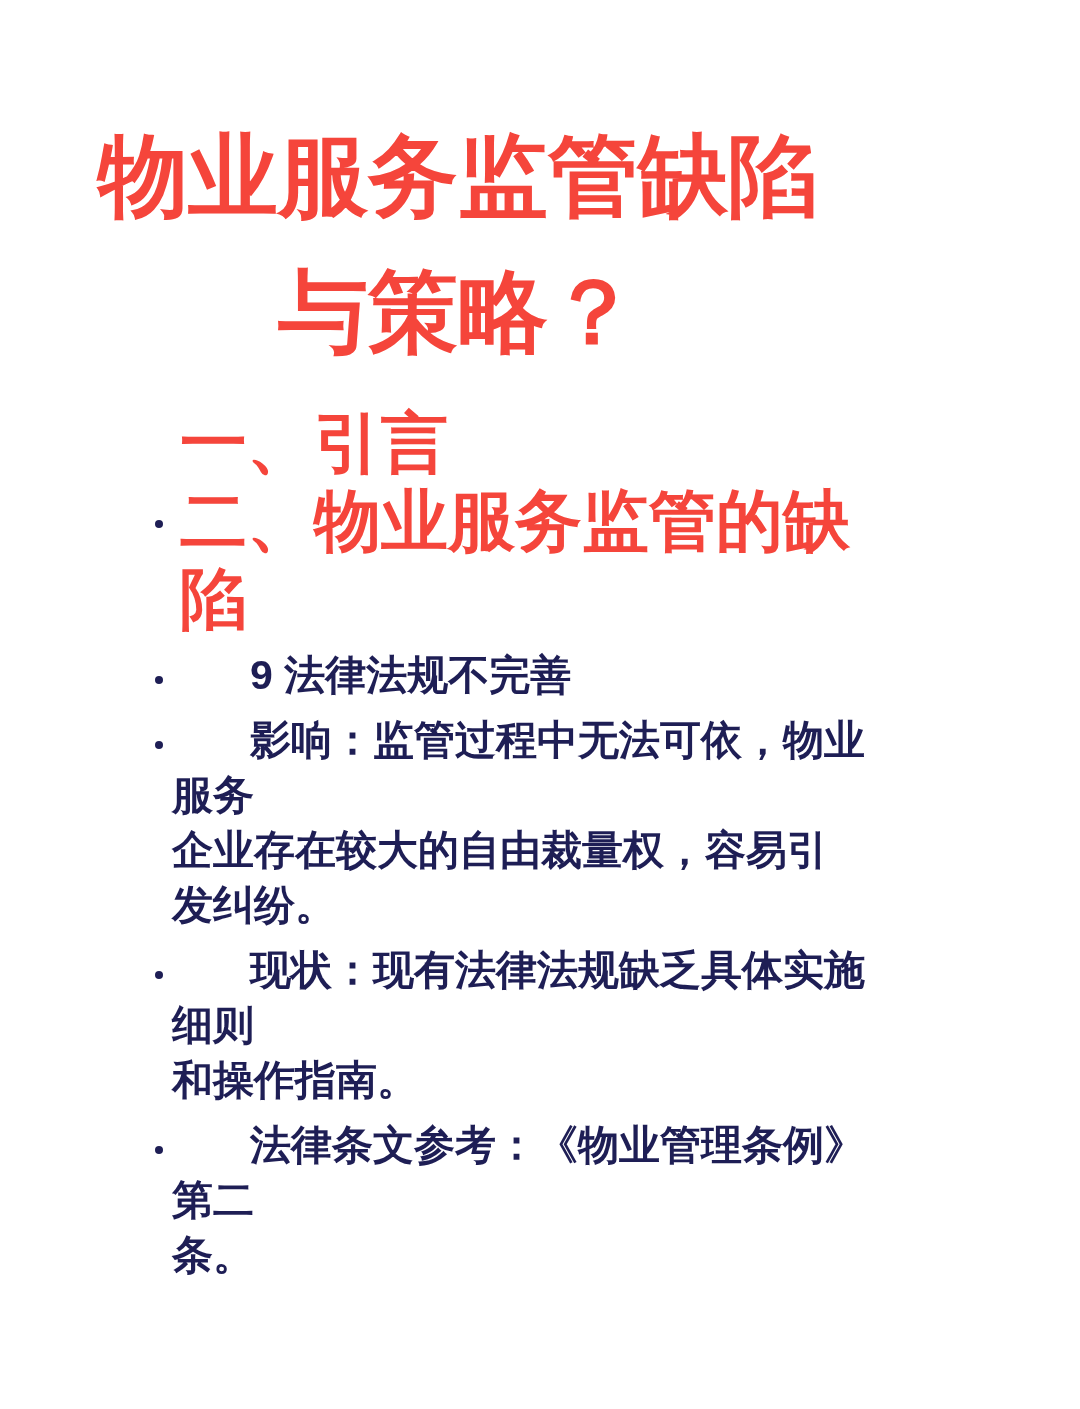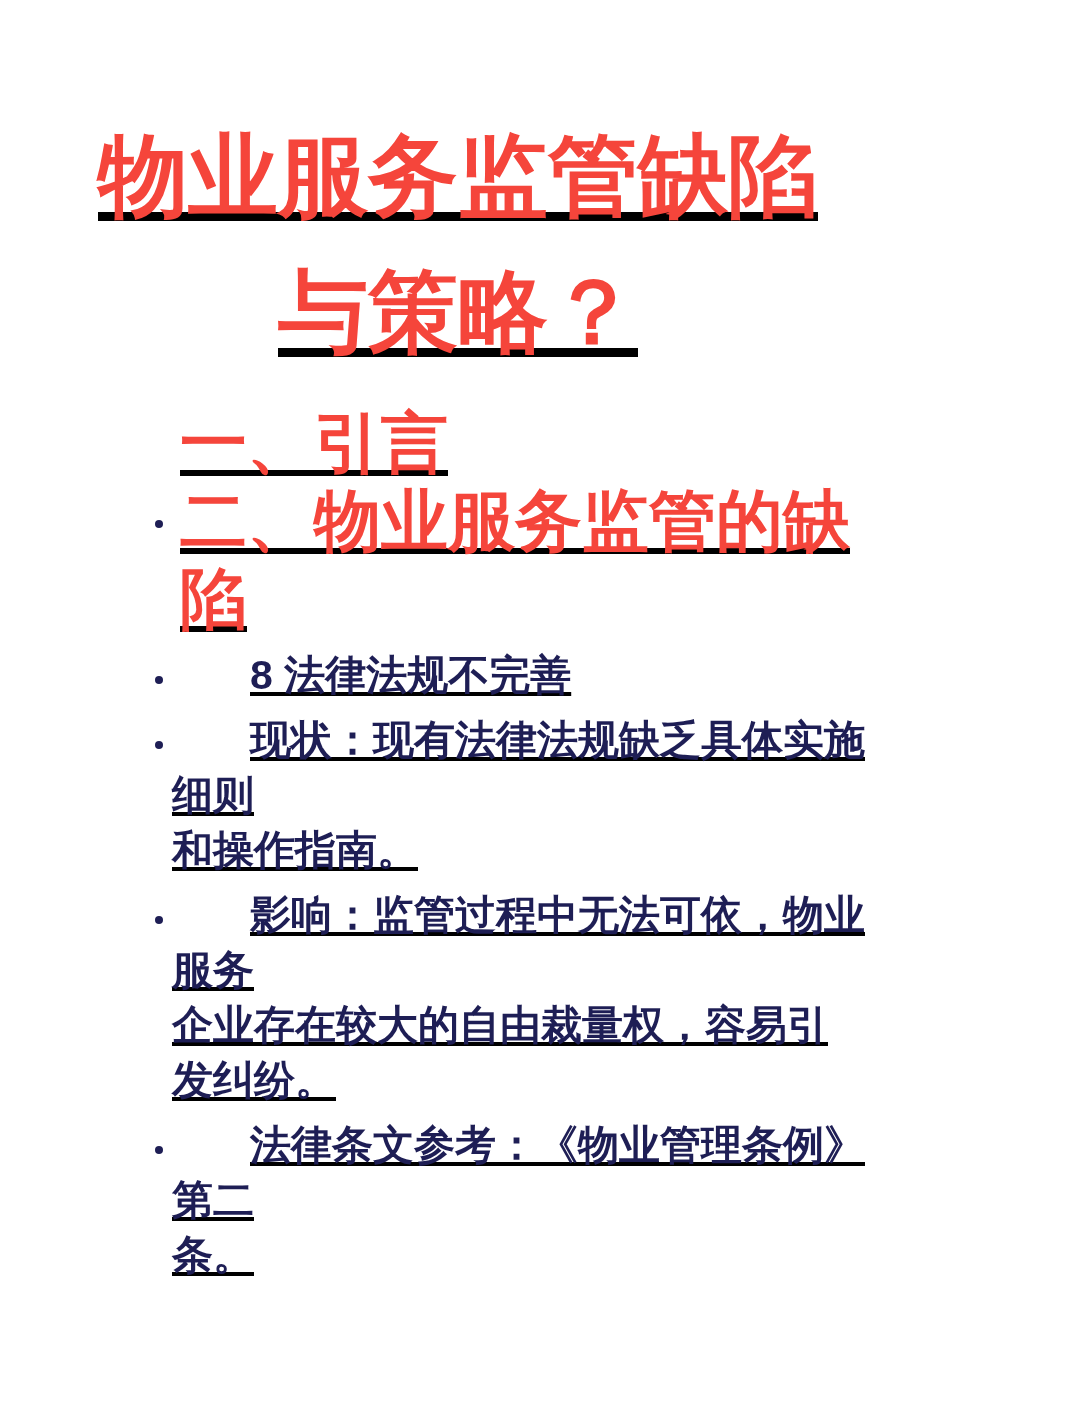--- a/index.html
+++ b/index.html
@@ -9,21 +9,20 @@
     background: #ffffff;
     font-family: "Liberation Sans", "DejaVu Sans", sans-serif;
     font-weight: 700;
   }
   .page {
     position: relative;
     width: 916px;
     height: 1409px;
     background: #ffffff;
     overflow: hidden;
-    text-decoration: underline;
   }
   .doc-title {
     margin: 0;
     padding-top: 108px;
     text-align: center;
     color: #F5453B;
     font-size: 90px;
     line-height: 136px;
     font-weight: 700;
     white-space: pre-line;
@@ -66,21 +65,21 @@
 </head>
 <body>
 
 <div class="page">
   <h1 class="doc-title">物业服务监管缺陷
 与策略？</h1>
   <div class="content">
     <h2 class="section-heading">一、引言</h2>
     <div class="bullet"><span class="dot"></span></div>
     <h2 class="section-heading second">二、物业服务监管的缺陷</h2>
-    <div class="bullet"><span class="dot"></span><span class="bullet-text">8 法律法规不完善</span></div>
+    <div class="bullet"><span class="dot"></span><span class="bullet-text">9 法律法规不完善</span></div>
+    <div class="bullet"><span class="dot"></span><span class="bullet-text">影响：监管过程中无法可依，物业服务
+企业存在较大的自由裁量权，容易引发纠纷。</span></div>
     <div class="bullet"><span class="dot"></span><span class="bullet-text">现状：现有法律法规缺乏具体实施细则
 和操作指南。</span></div>
-    <div class="bullet"><span class="dot"></span><span class="bullet-text">影响：监管过程中无法可依，物业服务
-企业存在较大的自由裁量权，容易引发纠纷。</span></div>
     <div class="bullet"><span class="dot"></span><span class="bullet-text">法律条文参考：《物业管理条例》第二
 条。</span></div>
   </div>
 </div>
 
 </body></html>

